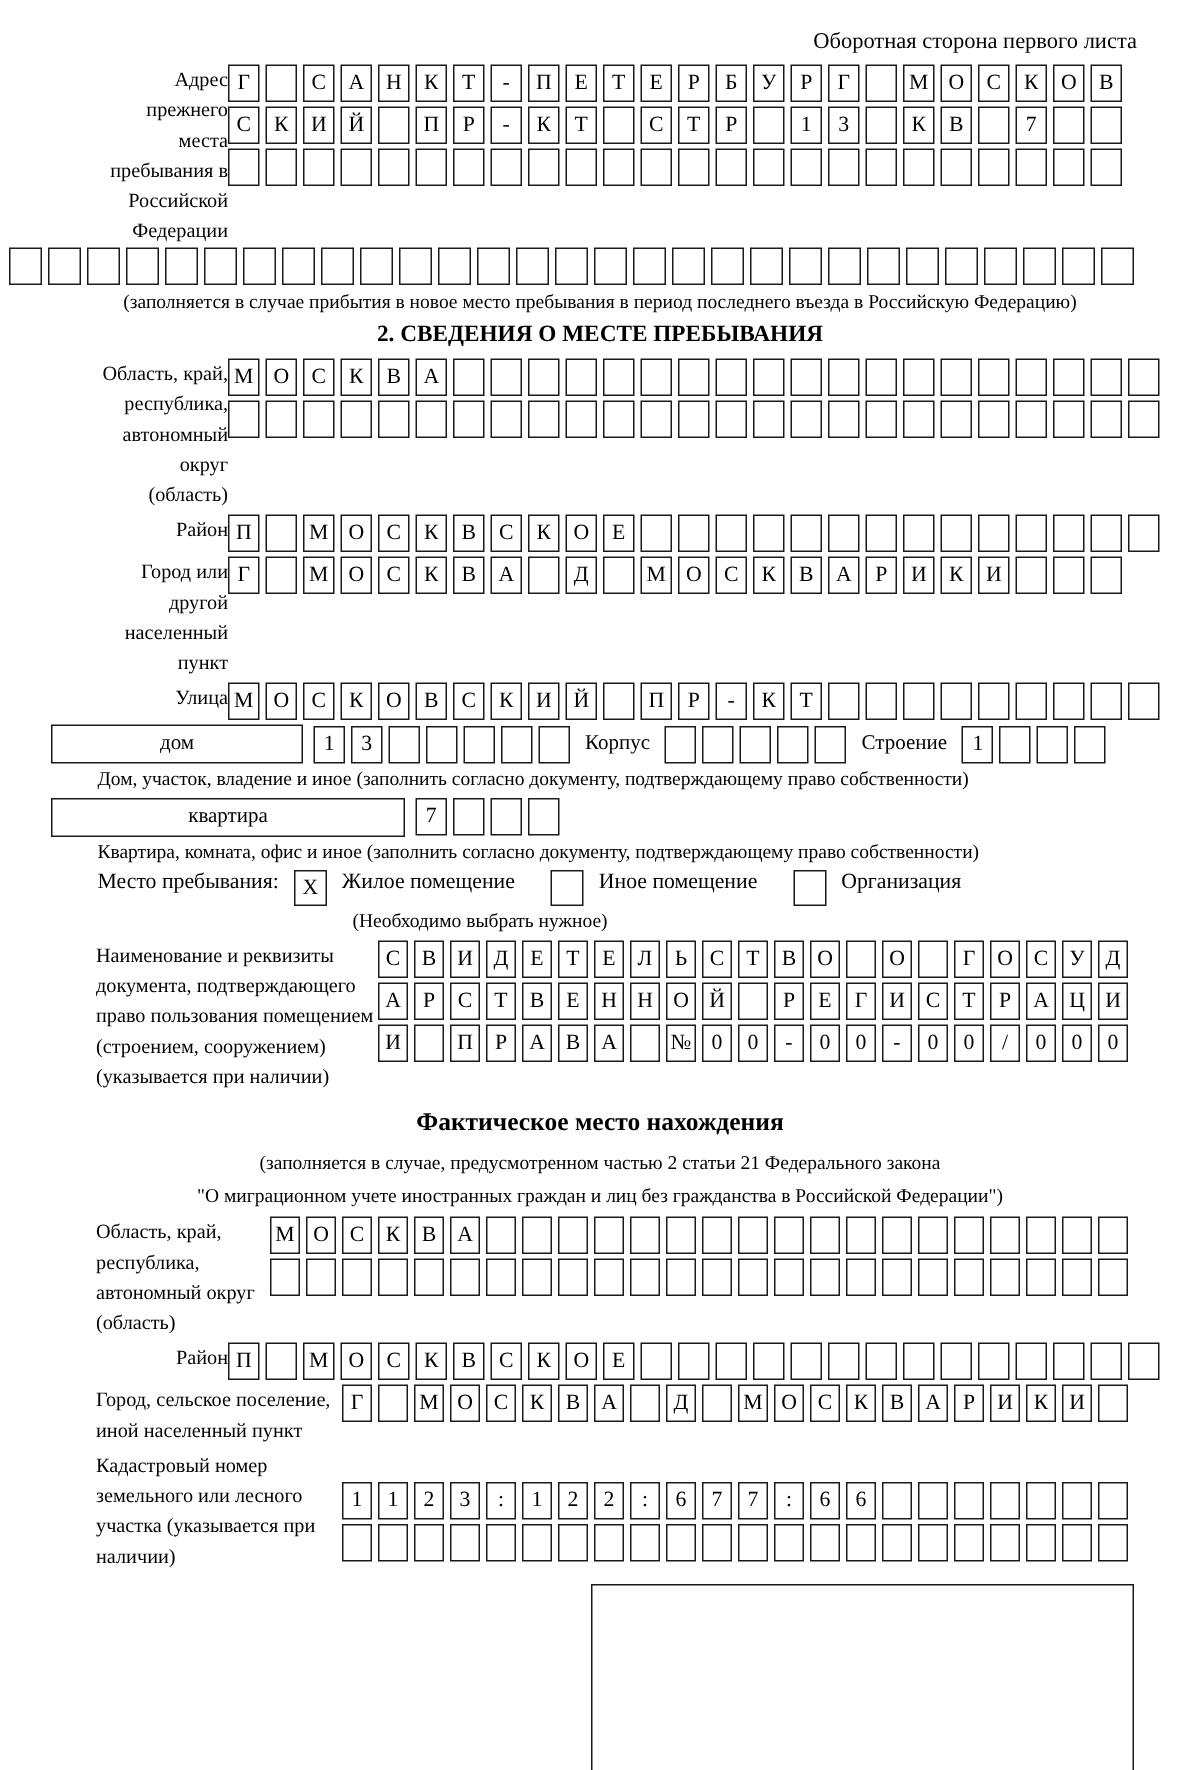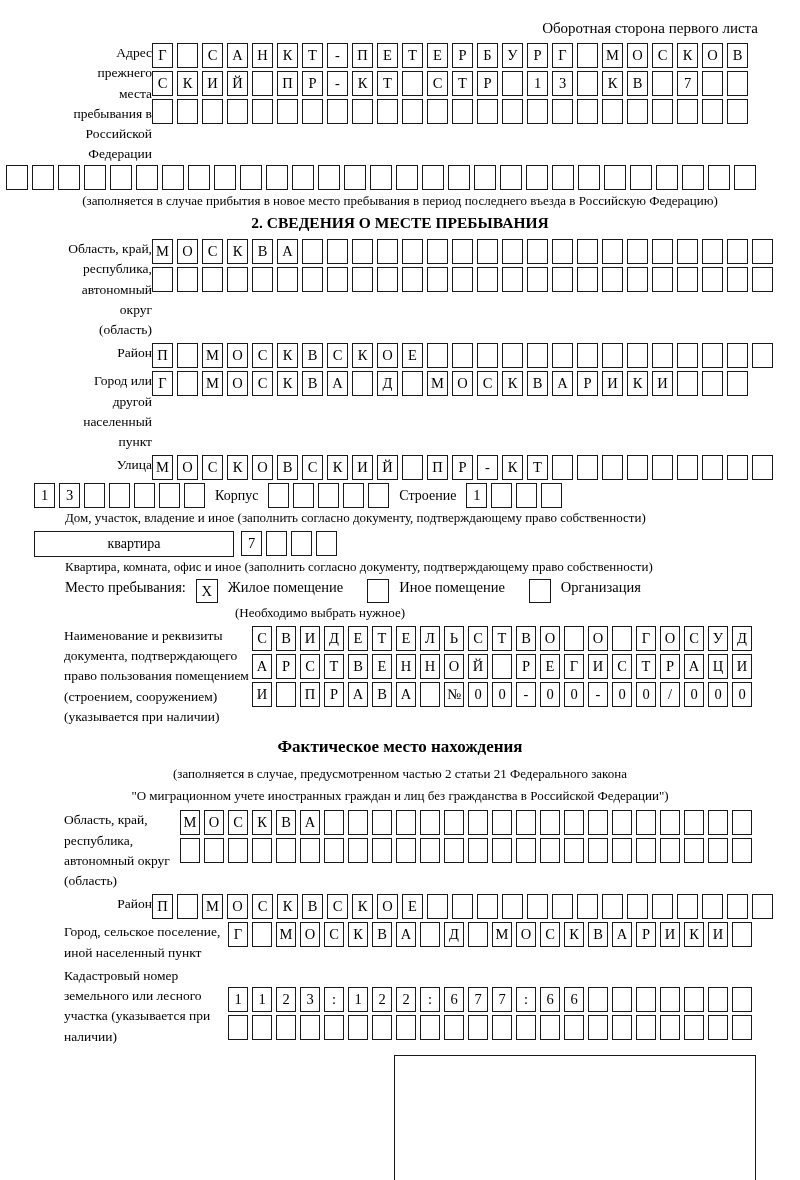--- a/index.html
+++ b/index.html
@@ -319,20 +319,21 @@
         <span class="cell"></span>
         <span class="cell"></span>
         <span class="cell"></span>
         <span class="cell"></span>
         <span class="cell"></span>
         <span class="cell"></span>
       </div>
   </div>
 
   <div class="house-row mt3">
+    <div class="wide-box" style="width:168px;">дом</div>
     <div class="cells">
         <span class="cell">1</span>
         <span class="cell">3</span>
         <span class="cell"></span>
         <span class="cell"></span>
         <span class="cell"></span>
         <span class="cell"></span>
         <span class="cell"></span>
       </div>
     <div class="inline-label">Корпус</div>
@@ -347,21 +348,21 @@
     <div class="cells">
         <span class="cell">1</span>
         <span class="cell"></span>
         <span class="cell"></span>
         <span class="cell"></span>
       </div>
   </div>
   <div class="note note-left">Дом, участок, владение и иное (заполнить согласно документу, подтверждающему право собственности)</div>
 
   <div class="house-row">
-    <div class="wide-box" style="width:200px;">квартира</div>
+    <div class="wide-box" style="width:236px;">квартира</div>
     <div class="cells">
         <span class="cell">7</span>
         <span class="cell"></span>
         <span class="cell"></span>
         <span class="cell"></span>
       </div>
   </div>
   <div class="note note-left">Квартира, комната, офис и иное (заполнить согласно документу, подтверждающему право собственности)</div>
 
   <div class="chk-row">

